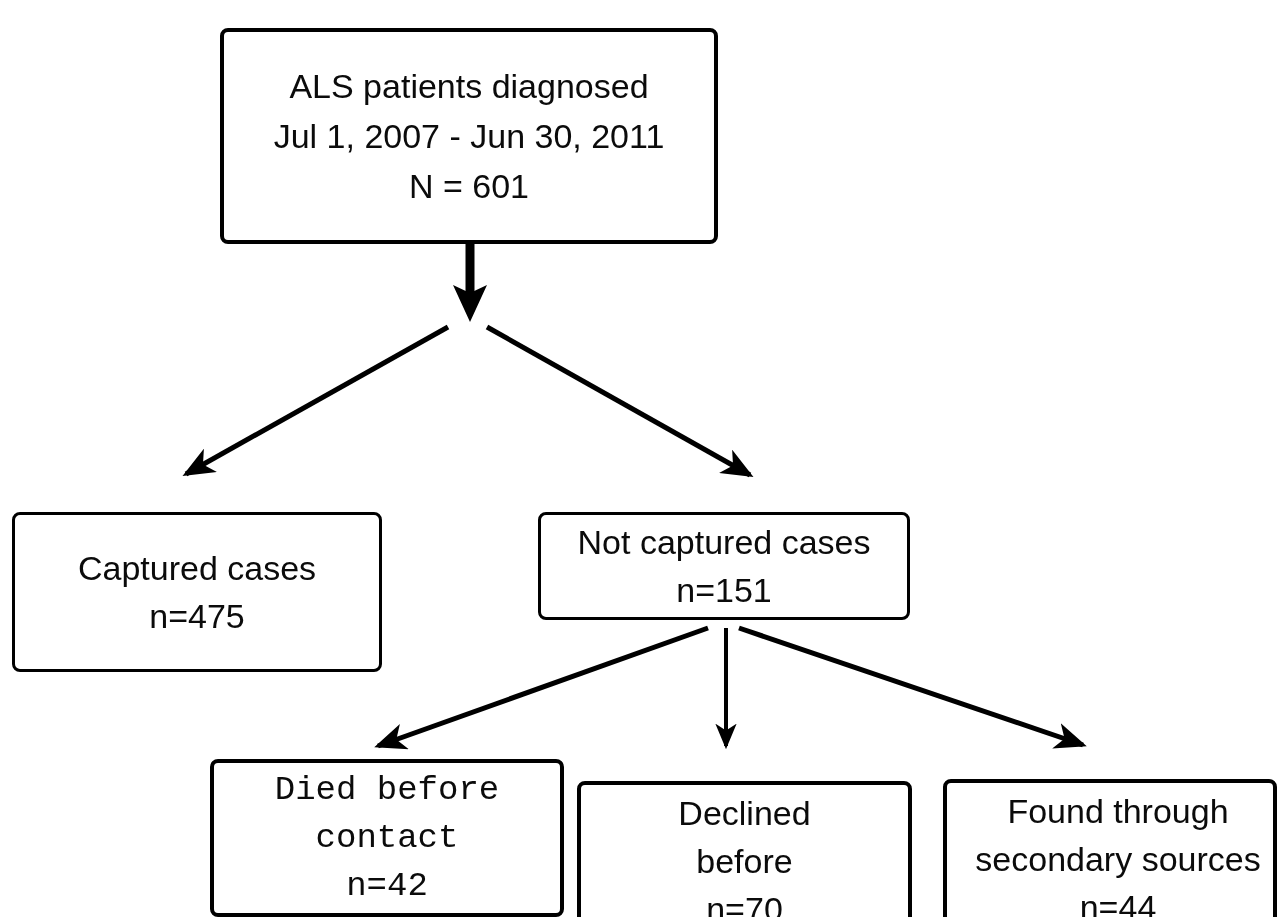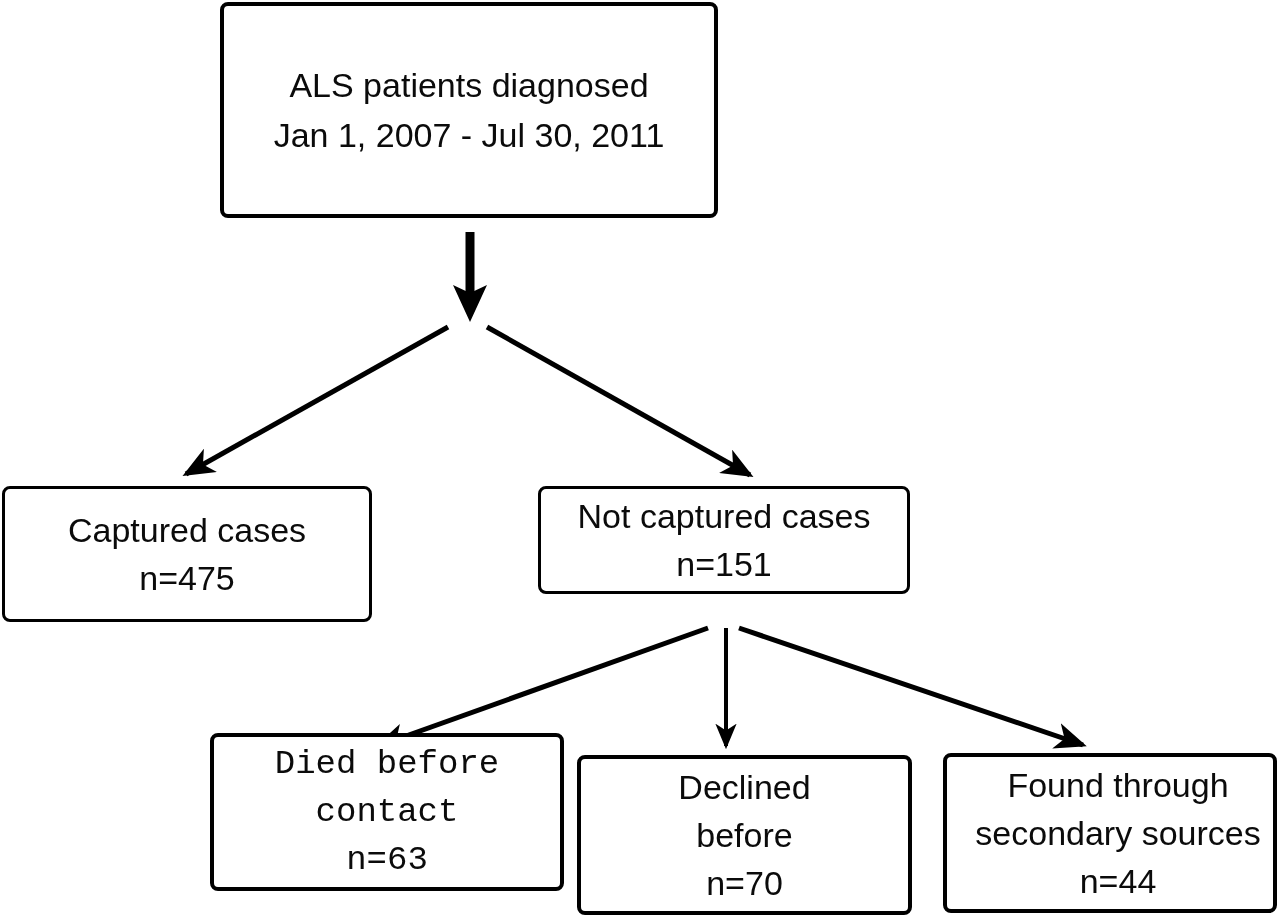--- a/index.html
+++ b/index.html
@@ -28,29 +28,30 @@
     box-sizing: border-box;
     background: #ffffff;
     border: 4px solid #000000;
     border-radius: 8px;
     display: flex;
     flex-direction: column;
     align-items: center;
     justify-content: center;
     text-align: center;
     color: #0b0b0b;
+    margin-top: 26px;
   }
   .node .line {
     font-size: 34px;
     line-height: 48px;
     white-space: nowrap;
   }
   .node-root { left: 220px; top: 2px;  width: 498px; height: 216px; }
   .node-root .line { line-height: 50px; }
-  .node-captured     { left: 2px;   top: 486px; width: 370px; height: 136px; border-width: 3px; }
+  .node-captured     { left: 12px;   top: 486px; width: 370px; height: 160px; border-width: 3px; }
   .node-not-captured { left: 538px; top: 486px; width: 372px; height: 108px; border-width: 3px; }
   .node-died     { left: 210px; top: 733px; width: 354px; height: 158px; font-family: Liberation Mono, monospace; }
   .node-declined { left: 577px; top: 755px; width: 335px; height: 160px; justify-content: center; }
   .node-found    { left: 943px; top: 753px; width: 334px; height: 160px; padding-left: 16px; }
 </style>
 </head>
 <body>
 
 <div class="canvas">
 
@@ -72,37 +73,38 @@
 
     <line x1="708" y1="628" x2="378" y2="746" stroke="#000000" stroke-width="5" marker-end="url(#arrowhead)"></line>
 
     <line x1="726" y1="628" x2="726" y2="746" stroke="#000000" stroke-width="4" marker-end="url(#arrowhead)"></line>
 
     <line x1="739" y1="628" x2="1083" y2="745" stroke="#000000" stroke-width="5" marker-end="url(#arrowhead)"></line>
   </svg>
 
   <div class="node node-root">
     <div class="line">ALS patients diagnosed</div>
-    <div class="line">Jan 1, 2007 - Jul 30, 2011</div>
+    <div class="line">Jul 1, 2007 - Jun 30, 2011</div>
+    <div class="line">N = 601</div>
   </div>
 
   <div class="node node-captured">
     <div class="line">Captured cases</div>
     <div class="line">n=475</div>
   </div>
 
   <div class="node node-not-captured">
     <div class="line">Not captured cases</div>
     <div class="line">n=151</div>
   </div>
 
   <div class="node node-died">
     <div class="line">Died before</div>
     <div class="line">contact</div>
-    <div class="line">n=63</div>
+    <div class="line">n=42</div>
   </div>
 
   <div class="node node-declined">
     <div class="line">Declined</div>
     <div class="line">before</div>
     <div class="line">n=70</div>
   </div>
 
   <div class="node node-found">
     <div class="line">Found through</div>

